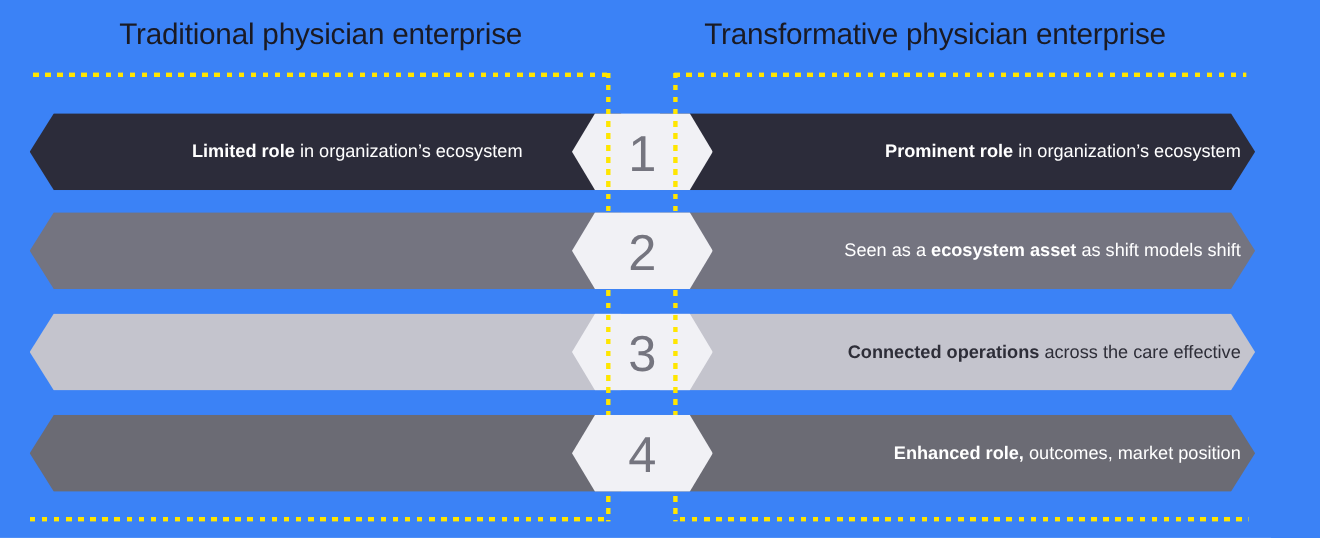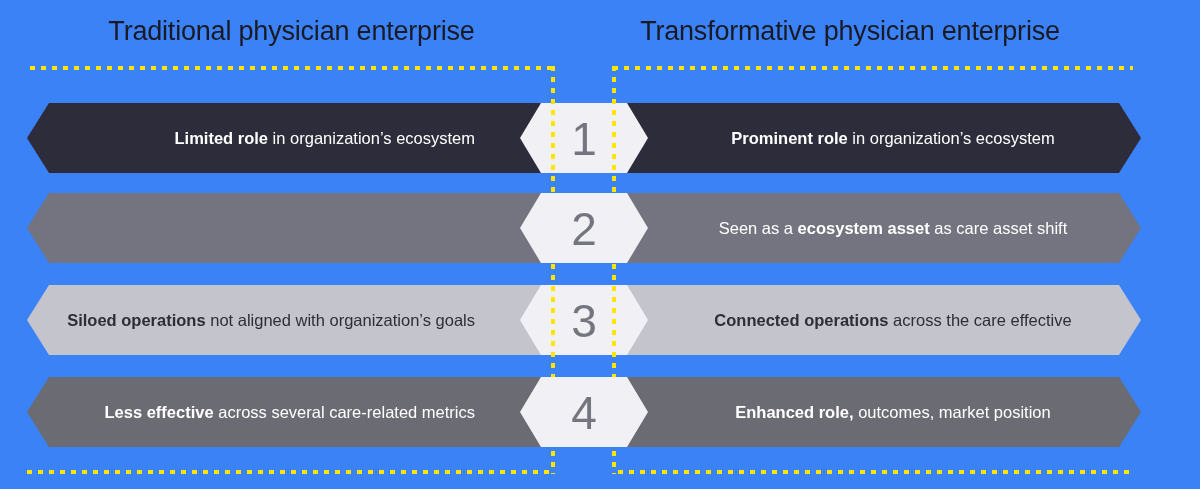--- a/index.html
+++ b/index.html
@@ -46,21 +46,21 @@
   .band-right{
     left:600px;width:541px;
     clip-path:polygon(0 0, calc(100% - 22px) 0, 100% 50%, calc(100% - 22px) 100%, 0 100%);
   }
   .band-text{
     position:absolute;top:0;height:70px;line-height:70px;
     font-size:16.5px;white-space:nowrap;z-index:2;
   }
   .band-text b{font-weight:700;}
   .text-left{left:40px;width:435px;text-align:right;}
-  .text-right{left:658px;width:470px;text-align:center;}
+  .text-right{left:658px;width:470px;text-align:right;}
 
   .hex{
     position:absolute;left:520px;top:0;width:128px;height:70px;
     background:var(--hex-fill);
     clip-path:polygon(0 50%, 21px 0, calc(100% - 21px) 0, 100% 50%, calc(100% - 21px) 100%, 21px 100%);
     display:flex;align-items:center;justify-content:center;
   }
   .hex-under{z-index:2;}  
   .hex-over{z-index:4;}   
   .hex .num{
@@ -89,39 +89,37 @@
     <div class="band-text text-left" style="color: rgb(255, 255, 255);"><span></span><b>Limited role</b><span> in organization’s ecosystem</span></div>
     <div class="band-text text-right" style="color: rgb(255, 255, 255);"><span></span><b>Prominent role</b><span> in organization’s ecosystem</span></div>
     <div class="hex hex-under">
         <span class="num">1</span>
       </div>
   </div>
 
   <div class="row row-1">
     <div class="band band-left" style="background: rgb(116, 116, 128);"></div>
     <div class="band band-right" style="background: rgb(116, 116, 128);"></div>
-    <div class="band-text text-right" style="color: rgb(255, 255, 255);"><span>Seen as a </span><b>ecosystem asset</b><span> as care asset shift</span></div>
+    <div class="band-text text-right" style="color: rgb(255, 255, 255);"><span>Seen as a </span><b>ecosystem asset</b><span> as shift models shift</span></div>
     <div class="hex hex-over">
         <span class="num">2</span>
       </div>
   </div>
 
   <div class="row row-2">
     <div class="band band-left" style="background: rgb(196, 196, 205);"></div>
     <div class="band band-right" style="background: rgb(196, 196, 205);"></div>
-    <div class="band-text text-left" style="color: rgb(46, 46, 56);"><span></span><b>Siloed operations</b><span> not aligned with organization’s goals</span></div>
     <div class="band-text text-right" style="color: rgb(46, 46, 56);"><span></span><b>Connected operations</b><span> across the care effective</span></div>
     <div class="hex hex-under">
         <span class="num">3</span>
       </div>
   </div>
 
   <div class="row row-3">
     <div class="band band-left" style="background: rgb(107, 107, 116);"></div>
     <div class="band band-right" style="background: rgb(107, 107, 116);"></div>
-    <div class="band-text text-left" style="color: rgb(255, 255, 255);"><span></span><b>Less effective</b><span> across several care-related metrics</span></div>
     <div class="band-text text-right" style="color: rgb(255, 255, 255);"><span></span><b>Enhanced role,</b><span> outcomes, market position</span></div>
     <div class="hex hex-over">
         <span class="num">4</span>
       </div>
   </div>
 
 </div>
 
 </body></html>

